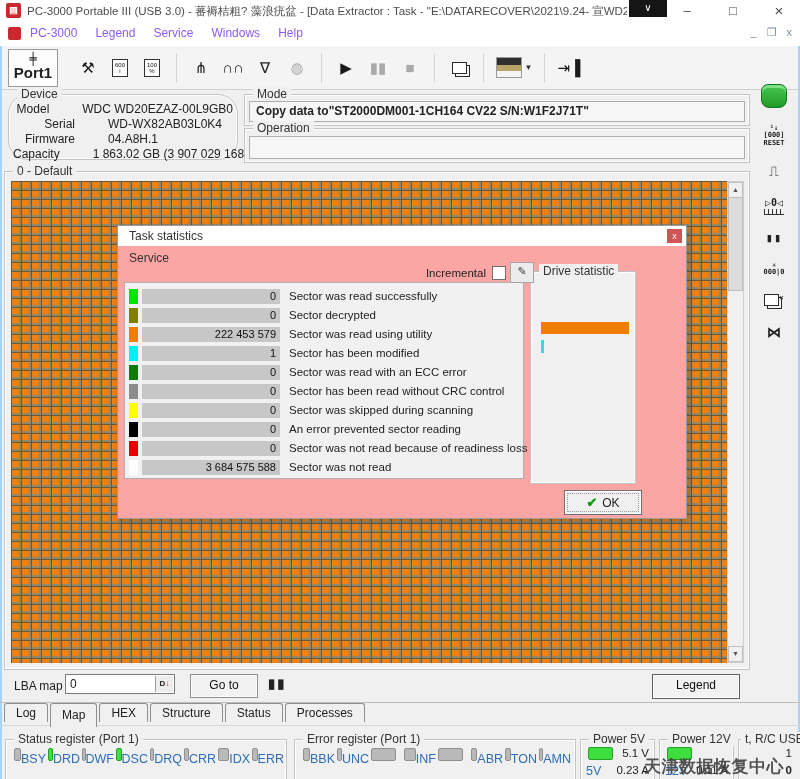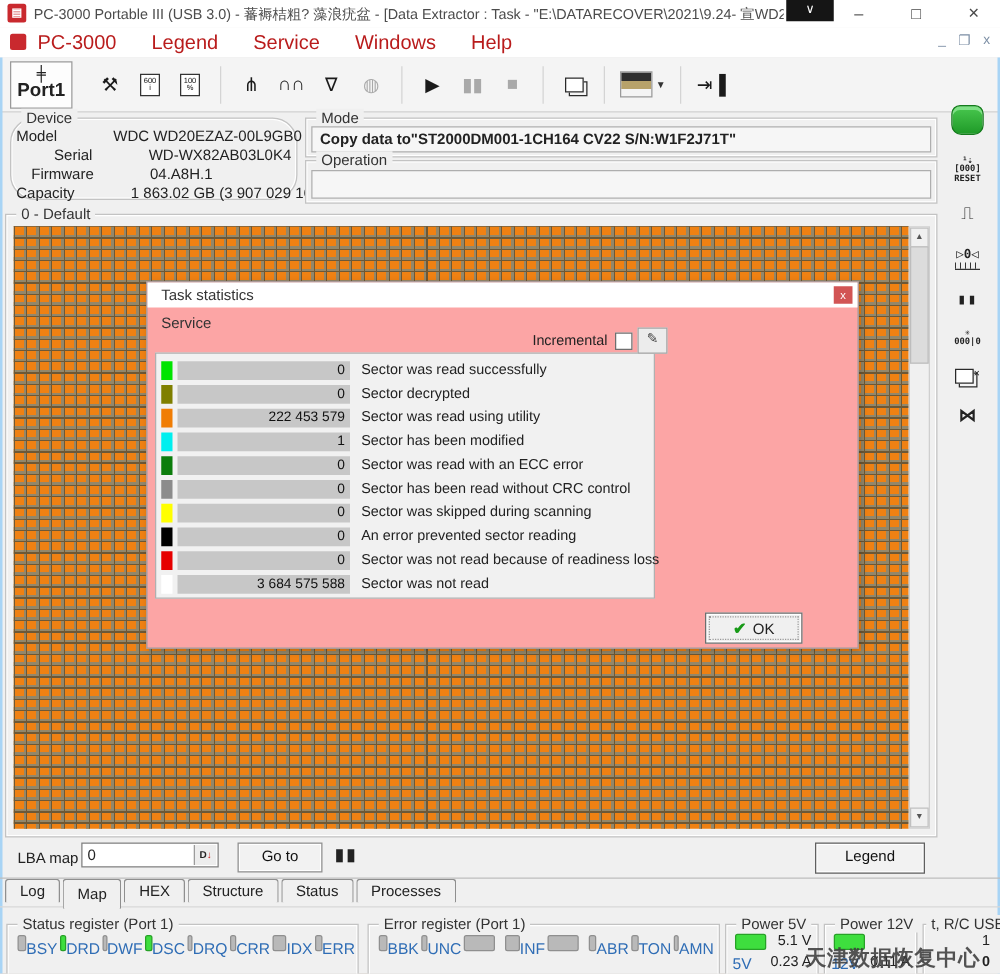--- a/index.html
+++ b/index.html
@@ -10,21 +10,21 @@
   #app-icon{position:absolute;left:6px;top:3px;width:15px;height:15px;background:#c9292e;border-radius:2px;
             color:#fff;font-size:9px;font-weight:bold;text-align:center;line-height:15px;}
   #title-text{position:absolute;left:27px;top:4px;width:600px;white-space:nowrap;overflow:hidden;
               color:#4c4c4c;font-size:11.5px;}
   #title-dropdown{position:absolute;left:629px;top:0;width:38px;height:17px;background:#151515;color:#fff;
                   text-align:center;line-height:15px;font-size:10px;}
   .winbtn{position:absolute;top:0;width:38px;height:22px;text-align:center;line-height:22px;color:#4a4a4a;font-size:13px;}
   
   #menubar{position:absolute;left:0;top:22px;width:800px;height:24px;background:#ffffff;border-bottom:1px solid #e3e3e3;}
   #menu-icon{position:absolute;left:8px;top:5px;width:13px;height:13px;background:#c9292e;border-radius:2px;}
-  #menu-items{position:absolute;left:30px;top:4px;display:flex;gap:28px;font-size:16px;color:#b91c1c;}
+  #menu-items{position:absolute;left:30px;top:4px;display:flex;gap:18px;font-size:12px;color:#8b5cf6;}
   #mdi-controls{position:absolute;right:8px;top:4px;display:flex;gap:10px;color:#7e90a6;font-size:11px;}
   
   #toolbar{position:absolute;left:0;top:46px;width:800px;height:44px;background:#f4f4f4;border-bottom:1px solid #cfcfcf;
            display:flex;align-items:center;padding-left:8px;box-sizing:border-box;}
   .tbtn{width:32px;height:32px;display:flex;align-items:center;justify-content:center;color:#1a1a1a;font-size:15px;}
   .tbtn.dis{color:#a9a9a9;}
   #port1-btn{width:48px;height:36px;border:1px solid #9a9a9a;background:#fdfdfd;display:flex;flex-direction:column;
              align-items:center;justify-content:center;margin-right:14px;}
   #port1-btn .glyph{font-family:"DejaVu Sans Mono",monospace;font-size:12px;line-height:10px;}
   #port1-btn .lbl{font-size:15px;font-weight:bold;}
@@ -35,21 +35,21 @@
   .mini-arrow{font-size:8px;color:#333;margin-left:3px;}
   .ic-windows{width:13px;height:10px;border:1px solid #2a2a2a;background:#fff;box-shadow:3px 3px 0 -1px #f4f4f4,3px 3px 0 0 #2a2a2a;}
   
   .frame{position:absolute;width:2px;top:46px;height:733px;background:#a8d4f5;}
   
   .gbox{position:absolute;border:1px solid #c3c3c3;box-shadow:inset 0 0 0 1px #ffffff;background:#f0f0f0;}
   .gtitle{position:absolute;top:-8px;left:8px;background:#f0f0f0;padding:0 4px;font-size:12px;color:#333;white-space:nowrap;}
   
   .dev-row{display:flex;margin:1px 0;font-size:12px;gap:25px;}
   .dev-row .k{width:62px;text-align:right;margin-right:8px;color:#222;}
-  .dev-row .v{white-space:nowrap;margin-left:12px;}
+  .dev-row .v{white-space:nowrap;}
   .sunken{border:1px solid #aeaeae;background:#f6f6f6;}
   
   #map-grid{position:absolute;left:6px;top:9px;right:22px;bottom:6px;
     background:
       repeating-linear-gradient(to bottom,#6d5836 0 1px,transparent 1px 9px),
       repeating-linear-gradient(to right,#6d5836 0 1px,transparent 1px 10px),
       repeating-linear-gradient(to bottom,transparent 0 7px,#93876a 7px 9px),
       repeating-linear-gradient(to right,transparent 0 8px,#93876a 8px 10px),
       #ef8113;}
   #map-scrollbar{position:absolute;right:5px;top:9px;bottom:6px;width:15px;background:#f0f0f0;border:1px solid #cfcfcf;}
@@ -324,20 +324,28 @@
         <span class="bar">0</span>
         <span class="lbl">Sector was not read because of readiness loss</span>
       </div>
         <div class="stat-row">
         <span class="swatch" style="background: rgb(255, 255, 255);"></span>
         <span class="bar">3 684 575 588</span>
         <span class="lbl">Sector was not read</span>
       </div>
       </div>
 
+    <div class="gbox" id="drive-group">
+      <span class="gtitle">Drive statistic</span>
+      <div id="drive-bars">
+
+      <div class="dbar" style="background: rgb(240, 125, 5); width: 88px; height: 12px;"></div>
+          <div class="dbar" style="background: rgb(53, 219, 227); width: 3px; height: 13px;"></div>
+        </div>
+    </div>
 
     <div id="ok-btn">
       <span class="inner"></span>
       <span id="ok-check">✔</span>
       <span>OK</span>
     </div>
   </div>
 
   <div id="lba-label">LBA map</div>
   <div id="lba-input">

